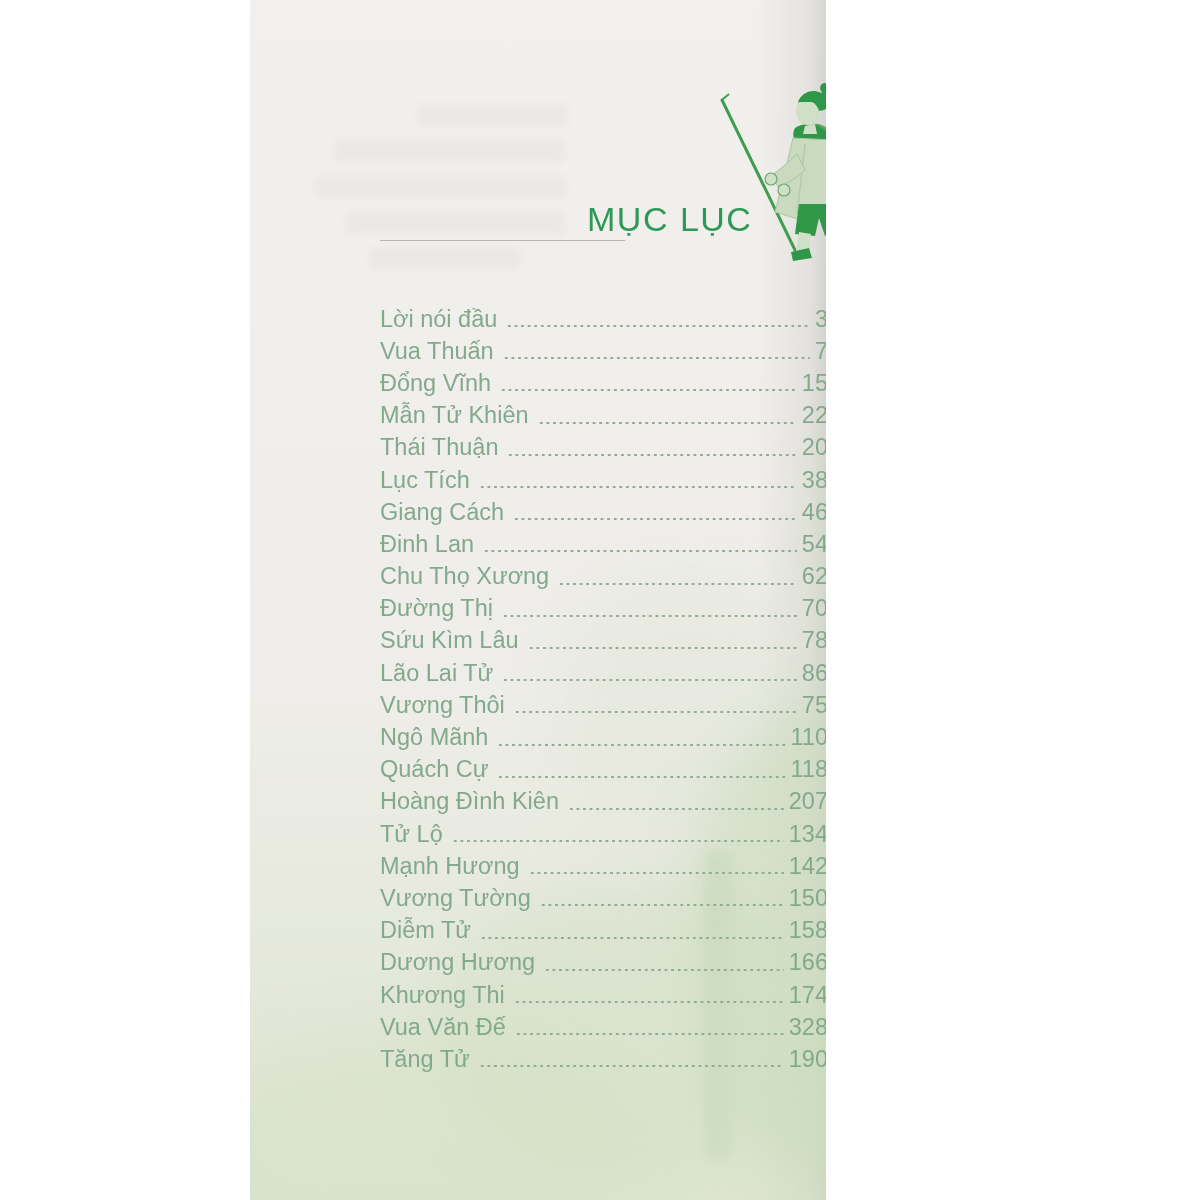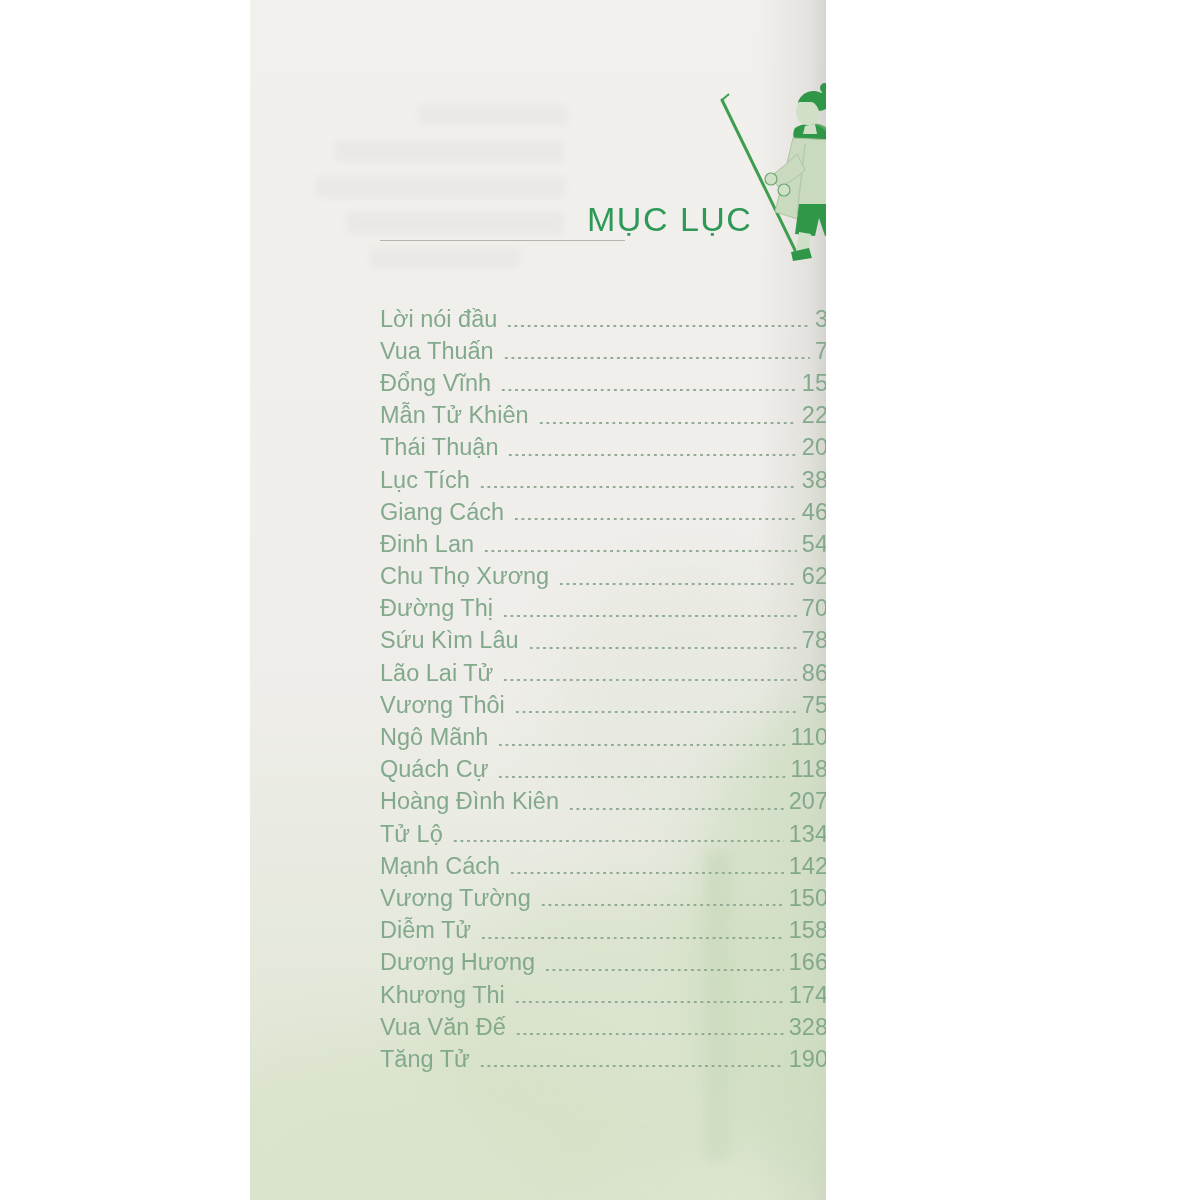--- a/index.html
+++ b/index.html
@@ -236,21 +236,21 @@
     <span class="toc-label">Hoàng Đình Kiên</span>
     <span class="toc-leader"></span>
     <span class="toc-page">207</span>
   </div>
       <div class="toc-row">
     <span class="toc-label">Tử Lộ</span>
     <span class="toc-leader"></span>
     <span class="toc-page">134</span>
   </div>
       <div class="toc-row">
-    <span class="toc-label">Mạnh Cách</span>
+    <span class="toc-label">Mạnh Hương</span>
     <span class="toc-leader"></span>
     <span class="toc-page">142</span>
   </div>
       <div class="toc-row">
     <span class="toc-label">Vương Tường</span>
     <span class="toc-leader"></span>
     <span class="toc-page">150</span>
   </div>
       <div class="toc-row">
     <span class="toc-label">Diễm Tử</span>

